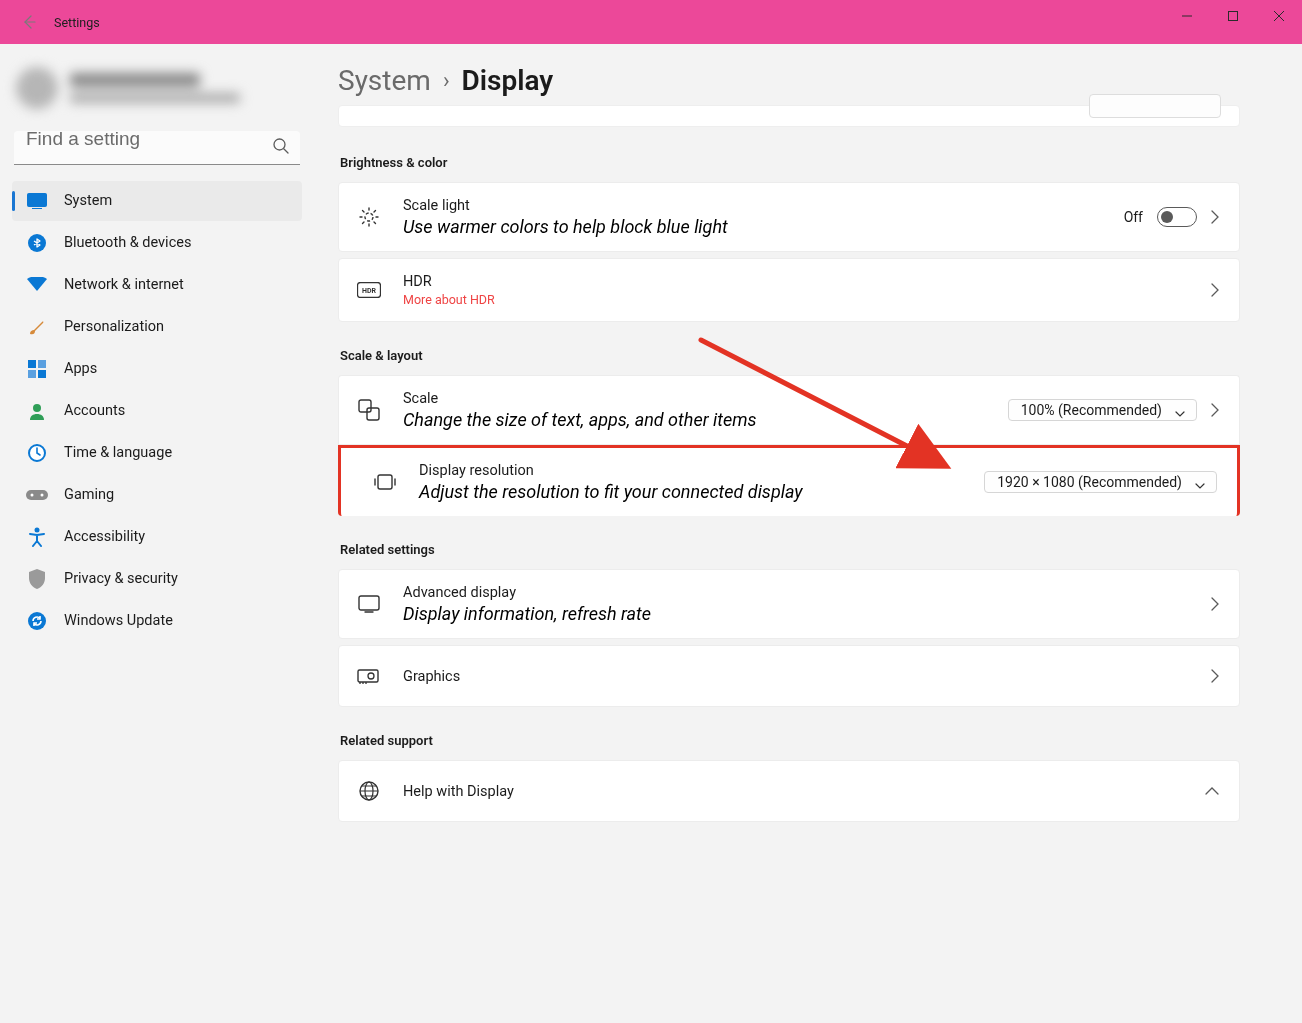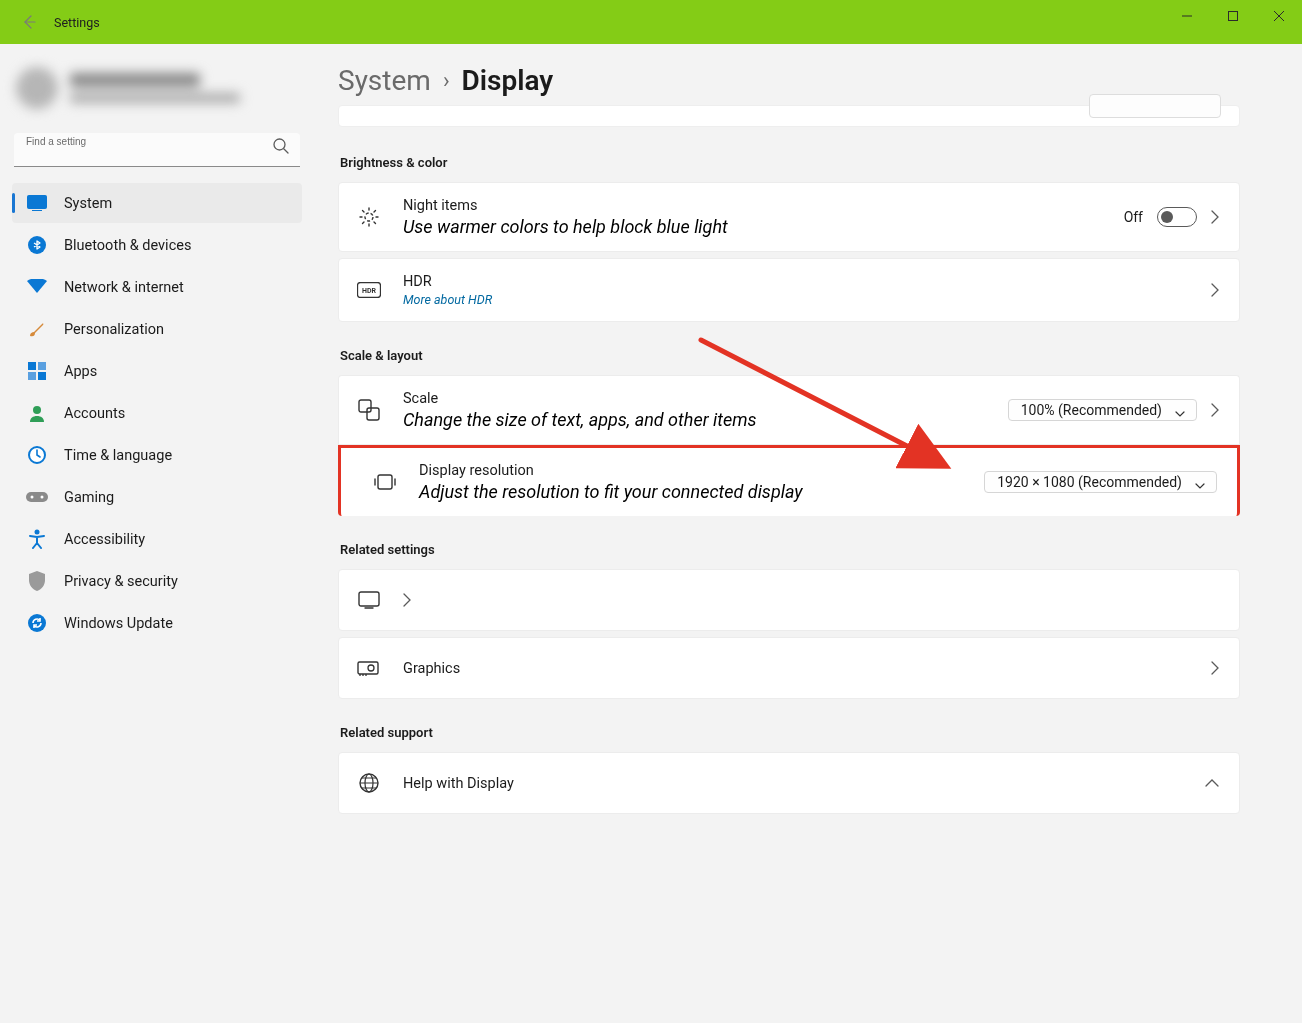--- a/index.html
+++ b/index.html
@@ -1,36 +1,36 @@
 <!DOCTYPE html>
 <html><head>
 <meta charset="utf-8">
 <style>
   * { box-sizing: border-box; }
   html,body { margin:0; padding:0; font-family: "Segoe UI", -apple-system, Roboto, sans-serif; background:#fff; }
   body { width:1302px; height:1023px; overflow:hidden; background:#f3f3f3; position:relative; }
 
   
-  .titlebar { height:44px; display:flex; align-items:center; padding-left:12px; background:#84cc16; }
+  .titlebar { height:44px; display:flex; align-items:center; padding-left:12px; background:#ec4899; }
   .back-btn { width:34px; height:34px; display:flex; align-items:center; justify-content:center; color:#626262; border-radius:4px; }
   .app-title { font-size:12.5px; color:#202020; margin-left:8px; }
   .win-ctrls { position:absolute; right:0; top:0; display:flex; }
   .win-ctrl { width:46px; height:32px; display:flex; align-items:center; justify-content:center; color:#3b3b3b; }
 
   .shell { display:flex; height:calc(100% - 44px); }
 
   
   .sidebar { width:314px; padding:8px 12px 0 12px; display:flex; flex-direction:column; }
   .user-block { height:60px; margin:6px 4px 12px 4px; display:flex; align-items:center; gap:12px; filter: blur(6px); }
   .avatar-blur { width:42px; height:42px; border-radius:50%; background:#b6b6b6; }
   .name-blur .l1{ width:130px; height:14px; background:#888; border-radius:3px; margin-bottom:6px;}
   .name-blur .l2{ width:170px; height:10px; background:#aaa; border-radius:3px;}
 
   .search-wrap { position:relative; margin:0 2px 16px 2px; }
-  .search { width:100%; height:34px; padding:0 36px 16px 12px; font-size:10px; border:none; border-bottom:1.5px solid #8a8a8a; background:#fbfbfb; border-radius:4px 4px 0 0; outline:none; }
+  .search { width:100%; height:34px; padding:0 36px 16px 12px; font-size:19px; border:none; border-bottom:1.5px solid #8a8a8a; background:#fbfbfb; border-radius:4px 4px 0 0; outline:none; }
   .search::placeholder{ color:#6b6b6b; }
   .search-icon-pos { position:absolute; right:10px; top:7px; color:#5b5b5b; }
 
   .nav { list-style:none; margin:0; padding:0; }
   .nav-item { display:flex; align-items:center; height:40px; padding-left:14px; border-radius:4px; font-size:14.5px; color:#1b1b1b; margin-bottom:2px; position:relative; cursor:pointer; }
   .nav-item.selected { background:#eaeaea; }
   .nav-item.selected::before { content:""; position:absolute; left:0; top:10px; bottom:10px; width:3px; background:#1976d2; border-radius:2px; }
   .nav-ico { width:22px; height:22px; margin-right:16px; flex:0 0 22px; display:flex; align-items:center; justify-content:center; }
 
   
@@ -47,21 +47,21 @@
   .card-group { border-radius:6px; margin-bottom:26px; }
   .card-group.stacked .card { border-radius:0; border-bottom:1px solid #eee; margin-bottom:0; }
   .card-group.stacked .card:first-child{ border-top-left-radius:4px; border-top-right-radius:4px;}
   .card-group.stacked .card:last-child{ border-bottom-left-radius:4px; border-bottom-right-radius:4px; border-bottom:none;}
 
   .card { background:#fff; border:1px solid #ececec; border-radius:4px; padding:14px 20px 14px 18px; display:flex; align-items:center; margin-bottom:6px; min-height:62px; }
   .card .ico { width:24px; height:24px; margin-right:22px; color:#333; display:flex; align-items:center; justify-content:center; flex:0 0 24px; }
   .card .txt { flex:1; }
   .card .title { font-size:14.5px; color:#1b1b1b; }
   .card .sub { font-size:18px; color:#000000; margin-top:2px;font-style:italic; }
-  .card .link { font-size:12.5px; color:#0369a1; margin-top:2px; cursor:pointer;font-style:italic; }
+  .card .link { font-size:12.5px; color:#ef4444; margin-top:2px; cursor:pointer; }
   .card .right { display:flex; align-items:center; gap:14px;justify-content:flex-end; }
   .chev { color:#5a5a5a; }
 
   .toggle { width:40px; height:20px; border-radius:10px; border:1.2px solid #5a5a5a; position:relative; background:#fff; }
   .toggle::after{ content:""; position:absolute; left:3px; top:3px; width:12px; height:12px; border-radius:50%; background:#5a5a5a; }
   .toggle-lbl{ font-size:14px; color:#1b1b1b; }
 
   .select { border:1px solid #d6d6d6; background:#fefefe; border-radius:4px; height:22px; padding:0 34px 0 12px; font-size:14px; display:flex; align-items:center; position:relative; min-width:120px; color:#1b1b1b; }
   .select .dd{ position:absolute; right:10px; top:8px; color:#333; }
 
@@ -239,21 +239,21 @@
       <div class="card">
         <span class="ico">
           <svg width="22" height="22" viewBox="0 0 22 22">
               <circle cx="11" cy="11" r="4" stroke="#333" stroke-width="1.4" fill="none" stroke-dasharray="3 2"></circle>
               <g stroke="#333" stroke-width="1.4" stroke-linecap="round">
                 <path d="M11 2v2M11 18v2M2 11h2M18 11h2M4.5 4.5l1.5 1.5M16 16l1.5 1.5M17.5 4.5L16 6M6 16l-1.5 1.5"></path>
               </g>
             </svg>
         </span>
         <div class="txt">
-          <div class="title">Night items</div>
+          <div class="title">Scale light</div>
           <div class="sub">Use warmer colors to help block blue light</div>
         </div>
         <div class="right">
           <span class="toggle-lbl">Off</span>
           <div class="toggle"></div>
           <span class="chev">
               <svg width="8" height="14" viewBox="0 0 8 14">
                 <path d="M1 1l6 6-6 6" stroke="#5a5a5a" stroke-width="1.3" fill="none" stroke-linecap="round"></path>
               </svg>
             </span>
@@ -335,20 +335,24 @@
 
     <h3 class="section-h">Related settings</h3>
     <div class="card-group">
       <div class="card">
         <span class="ico">
           <svg width="22" height="18" viewBox="0 0 22 18">
               <rect x="1" y="1" width="20" height="14" rx="2" stroke="#333" stroke-width="1.4" fill="none"></rect>
               <path d="M7 17h8" stroke="#333" stroke-width="1.4" stroke-linecap="round"></path>
             </svg>
         </span>
+        <div class="txt">
+          <div class="title">Advanced display</div>
+          <div class="sub">Display information, refresh rate</div>
+        </div>
         <div class="right">
             <span class="chev">
               <svg width="8" height="14" viewBox="0 0 8 14">
                 <path d="M1 1l6 6-6 6" stroke="#5a5a5a" stroke-width="1.3" fill="none" stroke-linecap="round"></path>
               </svg>
             </span>
           </div>
       </div>
       <div class="card">
         <span class="ico">

